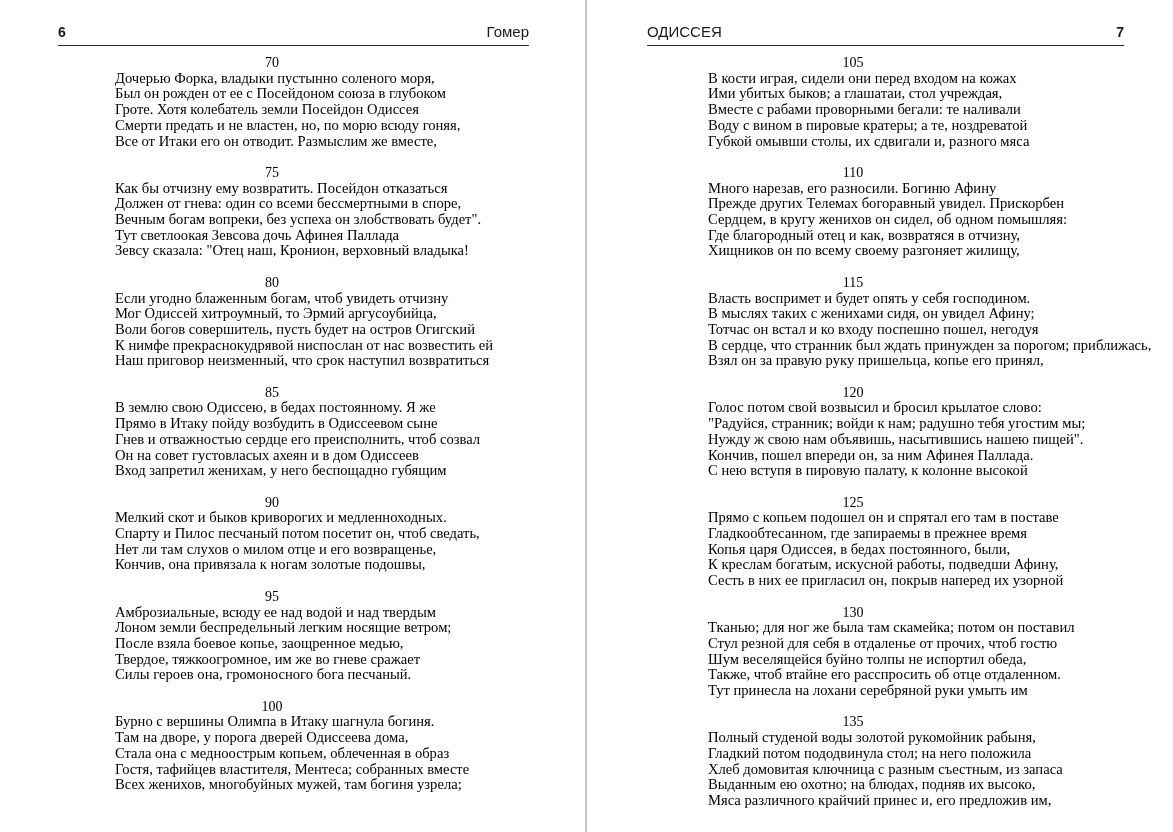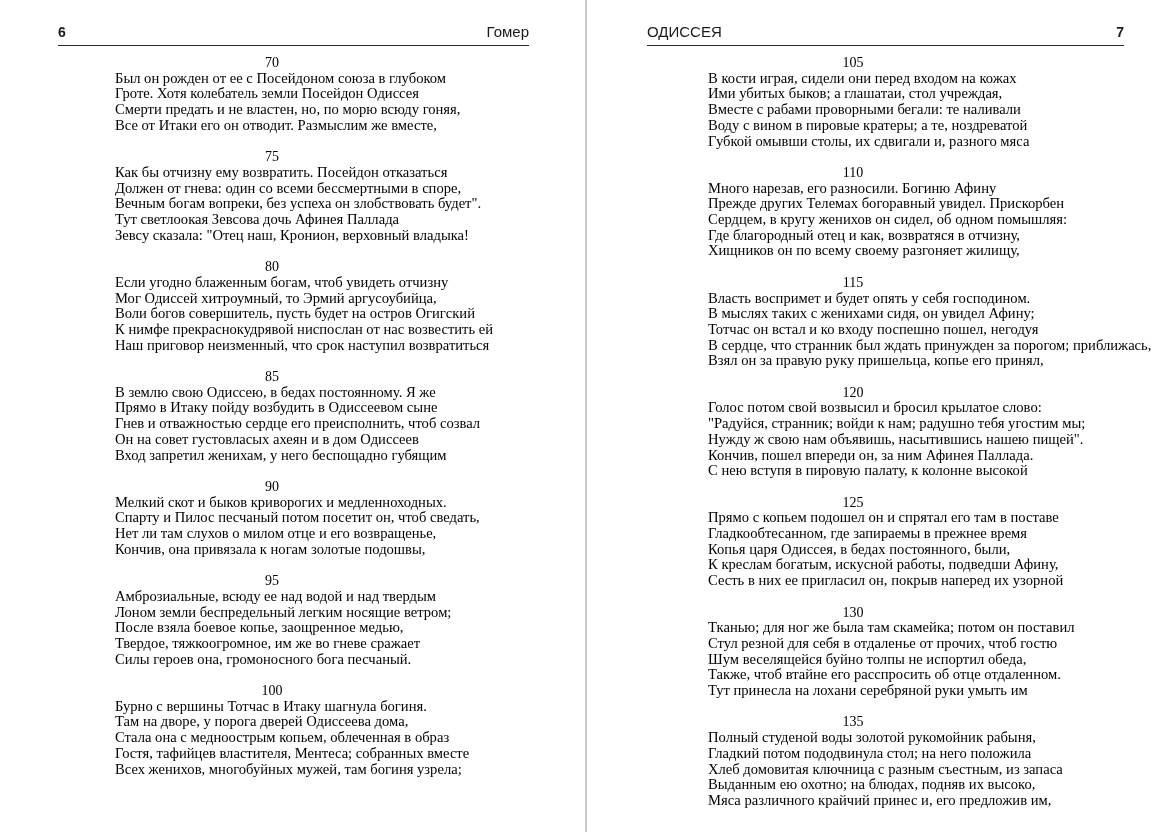--- a/index.html
+++ b/index.html
@@ -95,20 +95,21 @@
 <div class="spread">
 
   <div class="page page-left">
     <div class="page-header">
       <span class="page-num">6</span>
       <span class="running-title">Гомер</span>
     </div>
     <div class="content">
         <div class="stanza">
           <div class="stanza-number">70</div>
+          <div class="verse-line">Дочерью Форка, владыки пустынно соленого моря,</div>
           <div class="verse-line">Был он рожден от ее с Посейдоном союза в глубоком</div>
           <div class="verse-line">Гроте. Хотя колебатель земли Посейдон Одиссея</div>
           <div class="verse-line">Смерти предать и не властен, но, по морю всюду гоняя,</div>
           <div class="verse-line">Все от Итаки его он отводит. Размыслим же вместе,</div>
         </div>
         <div class="stanza">
           <div class="stanza-number">75</div>
           <div class="verse-line">Как бы отчизну ему возвратить. Посейдон отказаться</div>
           <div class="verse-line">Должен от гнева: один со всеми бессмертными в споре,</div>
           <div class="verse-line">Вечным богам вопреки, без успеха он злобствовать будет".</div>
@@ -141,21 +142,21 @@
         <div class="stanza">
           <div class="stanza-number">95</div>
           <div class="verse-line">Амброзиальные, всюду ее над водой и над твердым</div>
           <div class="verse-line">Лоном земли беспредельный легким носящие ветром;</div>
           <div class="verse-line">После взяла боевое копье, заощренное медью,</div>
           <div class="verse-line">Твердое, тяжкоогромное, им же во гневе сражает</div>
           <div class="verse-line">Силы героев она, громоносного бога песчаный.</div>
         </div>
         <div class="stanza">
           <div class="stanza-number">100</div>
-          <div class="verse-line">Бурно с вершины Тотчас в Итаку шагнула богиня.</div>
+          <div class="verse-line">Бурно с вершины Олимпа в Итаку шагнула богиня.</div>
           <div class="verse-line">Там на дворе, у порога дверей Одиссеева дома,</div>
           <div class="verse-line">Стала она с медноострым копьем, облеченная в образ</div>
           <div class="verse-line">Гостя, тафийцев властителя, Ментеса; собранных вместе</div>
           <div class="verse-line">Всех женихов, многобуйных мужей, там богиня узрела;</div>
         </div>
       </div>
   </div>
 
   <div class="page page-right">
     <div class="page-header">

